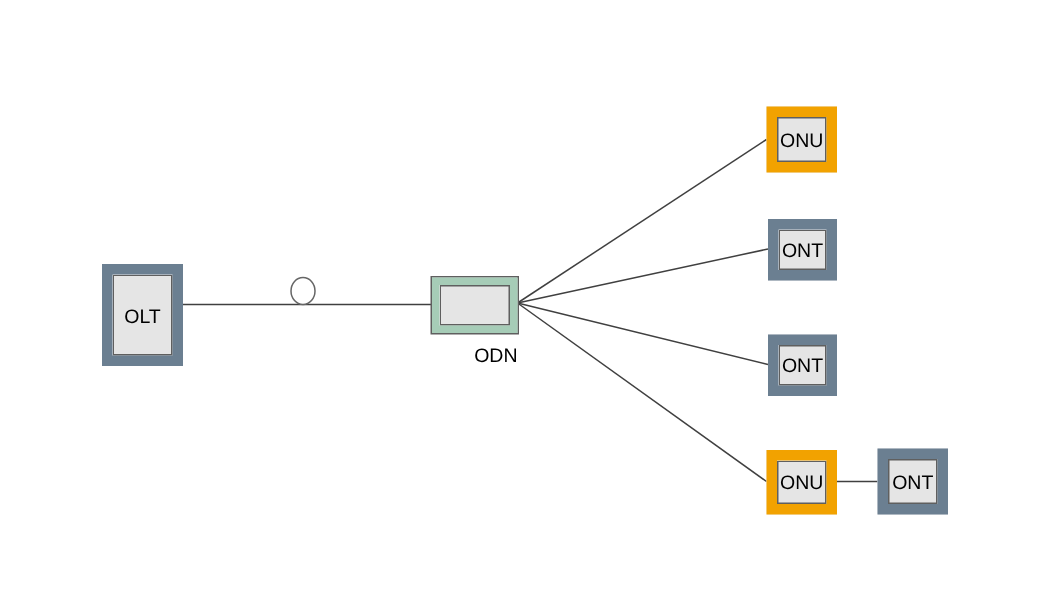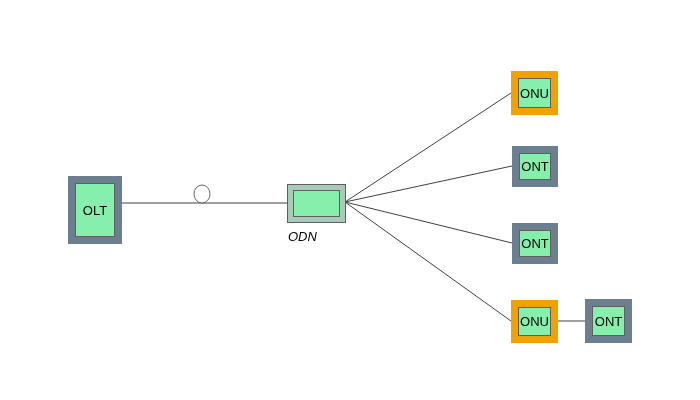--- a/index.html
+++ b/index.html
@@ -14,38 +14,37 @@
     background: #ffffff;
   }
   #connector-layer {
     position: absolute; left: 0; top: 0;
     width: 700px; height: 400px;
     display: block;
   }
   .node {
     position: absolute;
     box-sizing: border-box;
-    background: #86efac;
+    background: #e5e5e5;
     display: flex;
     align-items: center;
     justify-content: center;
   }
   .node-label {
     font-size: 13px;
     color: #000000;
     line-height: 1;
     white-space: nowrap;
   }
   .below-label {
     position: absolute;
-    text-align: left;
+    text-align: right;
     font-size: 13px;
     color: #000000;
     line-height: 1;
-    font-style: italic;
   }
 </style>
 </head>
 <body>
 
 <div id="diagram-canvas">
   <svg id="connector-layer" xmlns="http://www.w3.org/2000/svg" viewBox="0 0 700 400">
       <line x1="122" y1="203" x2="288" y2="203" stroke="#404040" stroke-width="1"></line>
       <line x1="345" y1="202" x2="511" y2="93" stroke="#404040" stroke-width="1"></line>
       <line x1="345" y1="202" x2="512" y2="166" stroke="#404040" stroke-width="1"></line>

